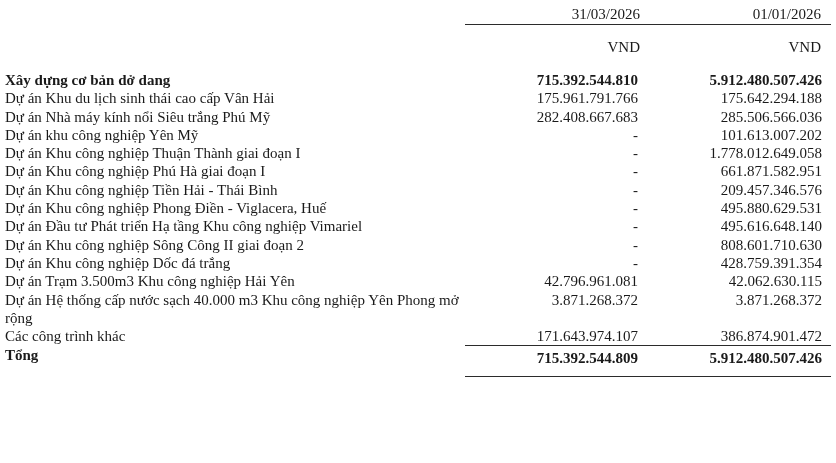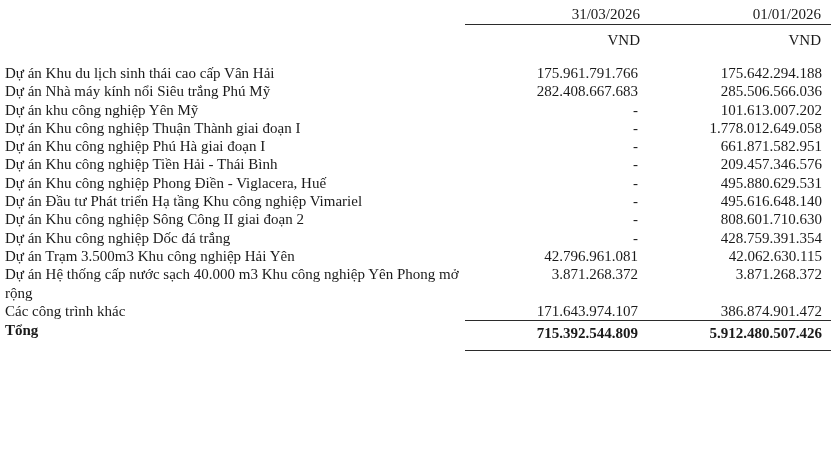--- a/index.html
+++ b/index.html
@@ -45,21 +45,21 @@
   }
   tr.hdr-date td.val,
   tr.hdr-unit td.val {
     text-align: right;
     padding-right: 10px;
     white-space: nowrap;
   }
   tr.hdr-date td.val { padding-top: 7px; padding-bottom: 2px; }
   tr.hdr-unit td.val {
     border-top: 1.4px solid #2b2b2b;
-    padding-top: 8px;
+    padding-top: 15px;
     padding-bottom: 7px;
   }
   tr.hdr-spacer td { height: 9px; padding: 0; border: none; }
 
   
   tr.row td {
     padding: 0;
     vertical-align: top;
   }
   td.label {
@@ -118,20 +118,25 @@
         <td class="val v1">VND</td>
         <td class="val v2">VND</td>
       </tr>
       <tr class="hdr-spacer">
         <td></td>
         <td></td>
         <td></td>
       </tr>
     </thead>
     <tbody id="rows-body">
+        <tr class="row bold">
+          <td class="label">Xây dựng cơ bản dở dang</td>
+          <td class="val v1">715.392.544.810</td>
+          <td class="val v2">5.912.480.507.426</td>
+        </tr>
         <tr class="row">
           <td class="label">Dự án Khu du lịch sinh thái cao cấp Vân Hải</td>
           <td class="val v1">175.961.791.766</td>
           <td class="val v2">175.642.294.188</td>
         </tr>
         <tr class="row">
           <td class="label">Dự án Nhà máy kính nổi Siêu trắng Phú Mỹ</td>
           <td class="val v1">282.408.667.683</td>
           <td class="val v2">285.506.566.036</td>
         </tr>

